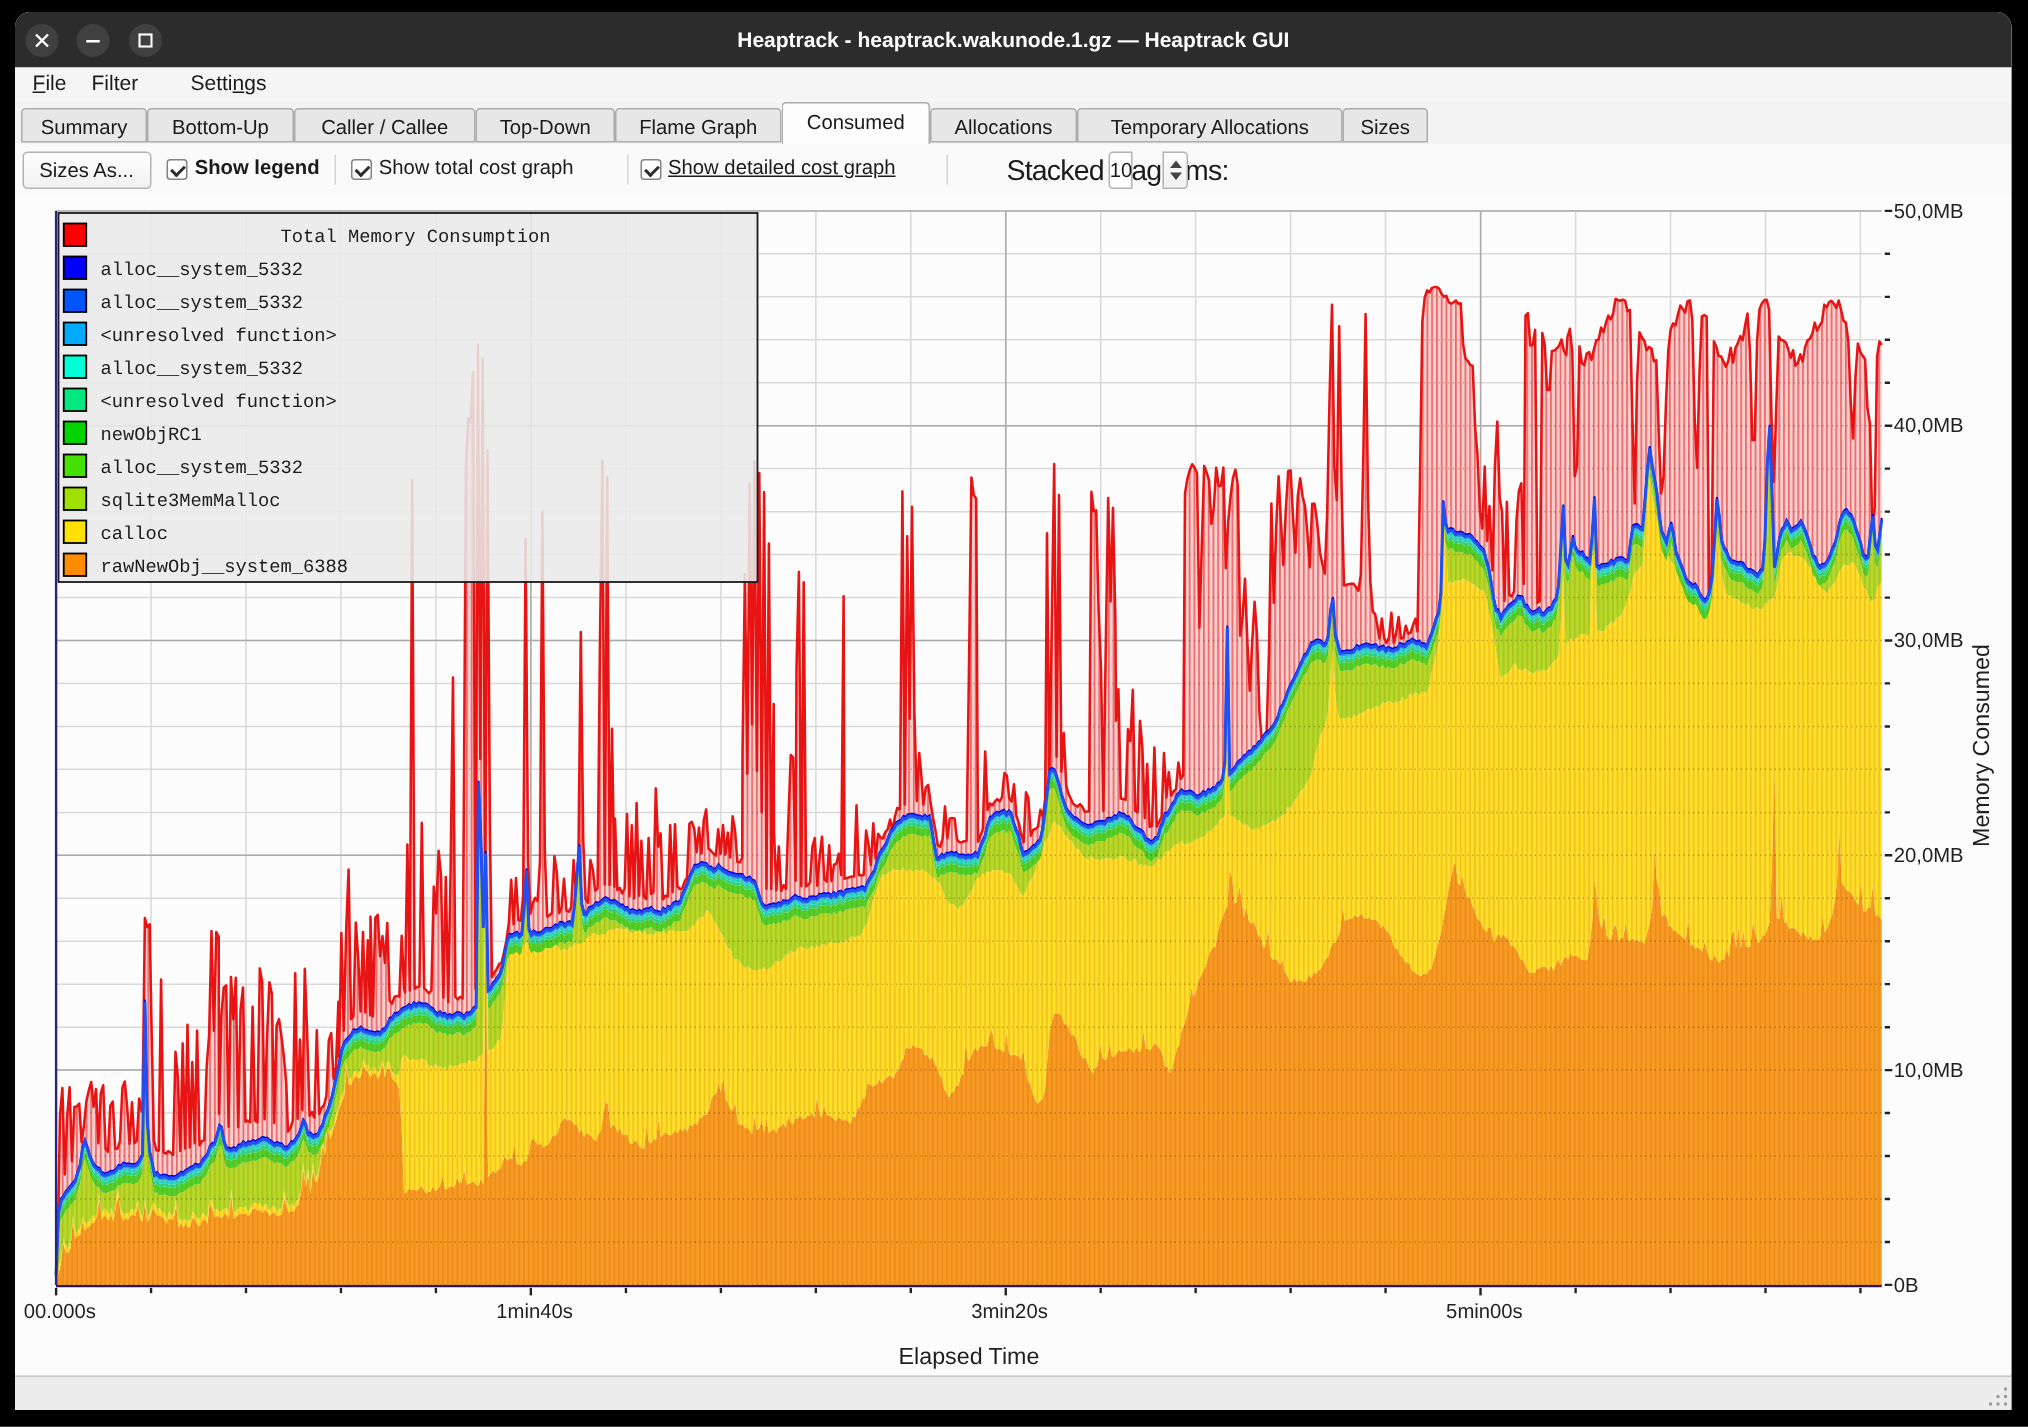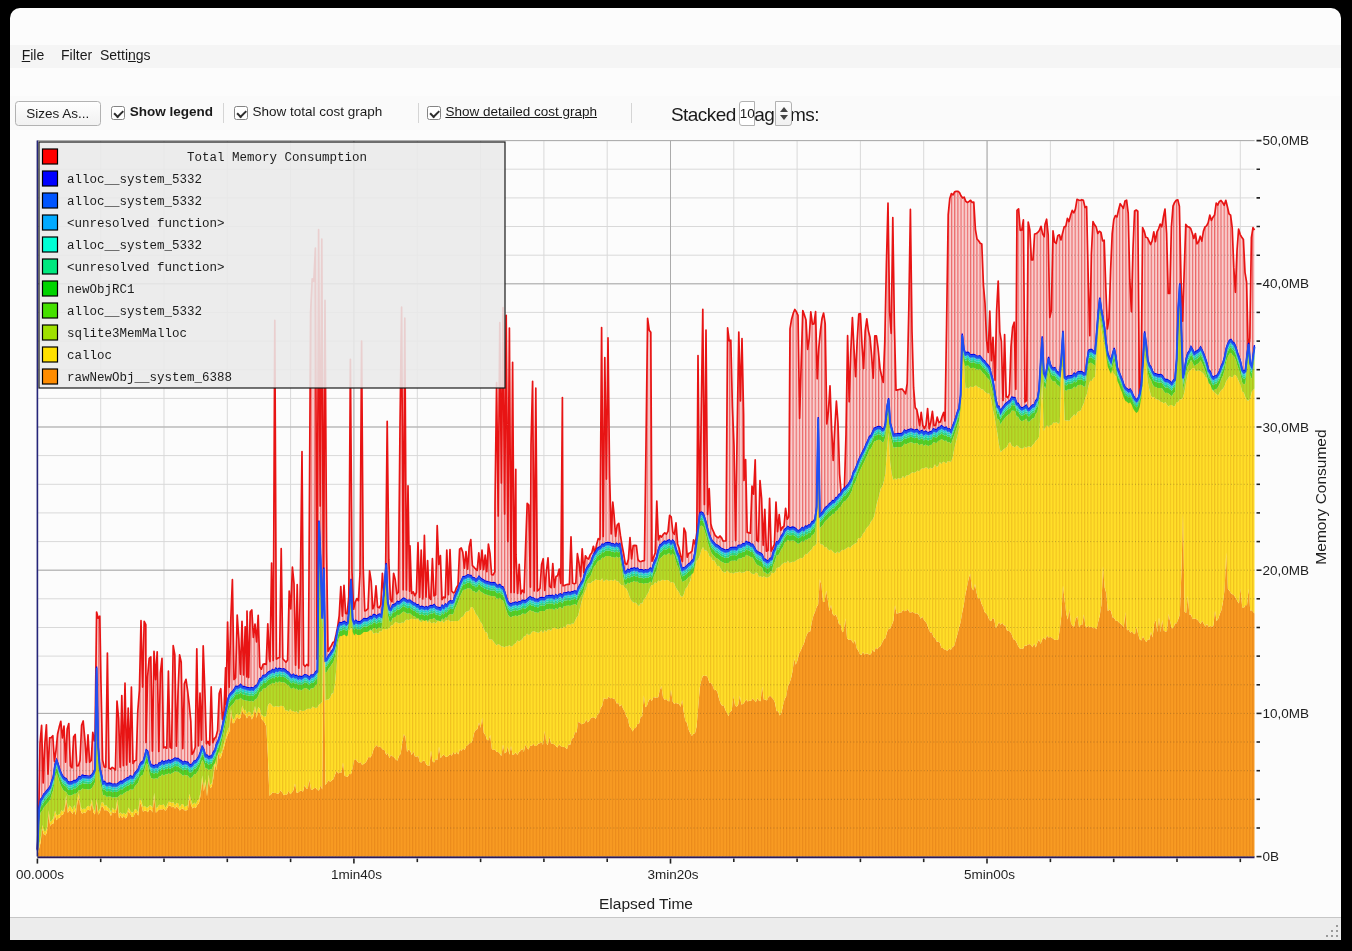--- a/index.html
+++ b/index.html
@@ -21,24 +21,54 @@
 #spinbtns { position:absolute; left:764.5px; top:4.5px; width:17px; height:25px; background:linear-gradient(#fdfdfd,#f0f0f0); border:1px solid #b2b2b2; border-radius:0 3px 3px 0; }
 .arr { position:absolute; left:4.5px; width:0; height:0; border-left:4px solid transparent; border-right:4px solid transparent; }
 .arr.up { top:5px; border-bottom:5px solid #444; }
 .arr.dn { bottom:5px; border-top:5px solid #444; }
 #chartwrap { position:absolute; left:-10px; top:122px; width:1352px; height:786px; }
 #statusbar { position:absolute; left:0; top:909px; width:100%; height:23px; background:#ececec; border-top:1px solid #c6c6c6; }
 #grip { position:absolute; right:3px; bottom:3px; width:14px; height:14px; }
 #grip i { position:absolute; width:2px; height:2px; background:#9a9a9a; }
 </style></head><body>
 <div id="win">
+  <div id="titlebar">
+    <div id="title">Heaptrack - heaptrack.wakunode.1.gz — Heaptrack GUI</div>
+    <div class="wbtn" style="left:6.5px;">
+      <svg width="22" height="22">
+          <path d="M7,7 L15,15 M15,7 L7,15" stroke="#fff" stroke-width="1.6"></path>
+        </svg>
+    </div>
+    <div class="wbtn" style="left:41px;">
+      <svg width="22" height="22">
+          <path d="M6.5,11.5 L15.5,11.5" stroke="#fff" stroke-width="1.6"></path>
+        </svg>
+    </div>
+    <div class="wbtn" style="left:75.5px;">
+      <svg width="22" height="22">
+          <rect x="7" y="7" width="8" height="8" fill="none" stroke="#fff" stroke-width="1.4"></rect>
+        </svg>
+    </div>
+  </div>
   <div id="menubar">
     <span style="left:11.7px;text-align:center;"><u>F</u>ile</span>
     <span style="left:51px;">Filter</span>
-    <span style="left:90px;">Setti<u>n</u>gs</span>
+    <span style="left:117px;">Setti<u>n</u>gs</span>
+  </div>
+  <div id="tabrow">
+    <div class="tab" style="left:4px;width:84px;">Summary</div>
+    <div class="tab" style="left:88px;width:98px;">Bottom-Up</div>
+    <div class="tab" style="left:186px;width:121px;">Caller / Callee</div>
+    <div class="tab" style="left:307px;width:93px;">Top-Down</div>
+    <div class="tab" style="left:400px;width:111px;">Flame Graph</div>
+    <div class="tab active" style="left:511px;width:99px;">Consumed</div>
+    <div class="tab" style="left:610px;width:98px;">Allocations</div>
+    <div class="tab" style="left:708px;width:177px;">Temporary Allocations</div>
+    <div class="tab" style="left:885px;width:57px;">Sizes</div>
+
   </div>
   <div id="toolbar">
     <div id="exportbtn">Sizes As...</div>
     <div class="cb" style="left:100.5px;"></div>
       <span class="cblabel" style="left:119.8px;font-weight:bold;">Show legend</span>
     <div class="sep" style="left:213px;"></div>
     <div class="cb" style="left:223.8px;"></div>
       <span class="cblabel" style="left:242.5px;">Show total cost graph</span>
     <div class="sep" style="left:408px;"></div>
     <div class="cb" style="left:416.7px;"></div>

